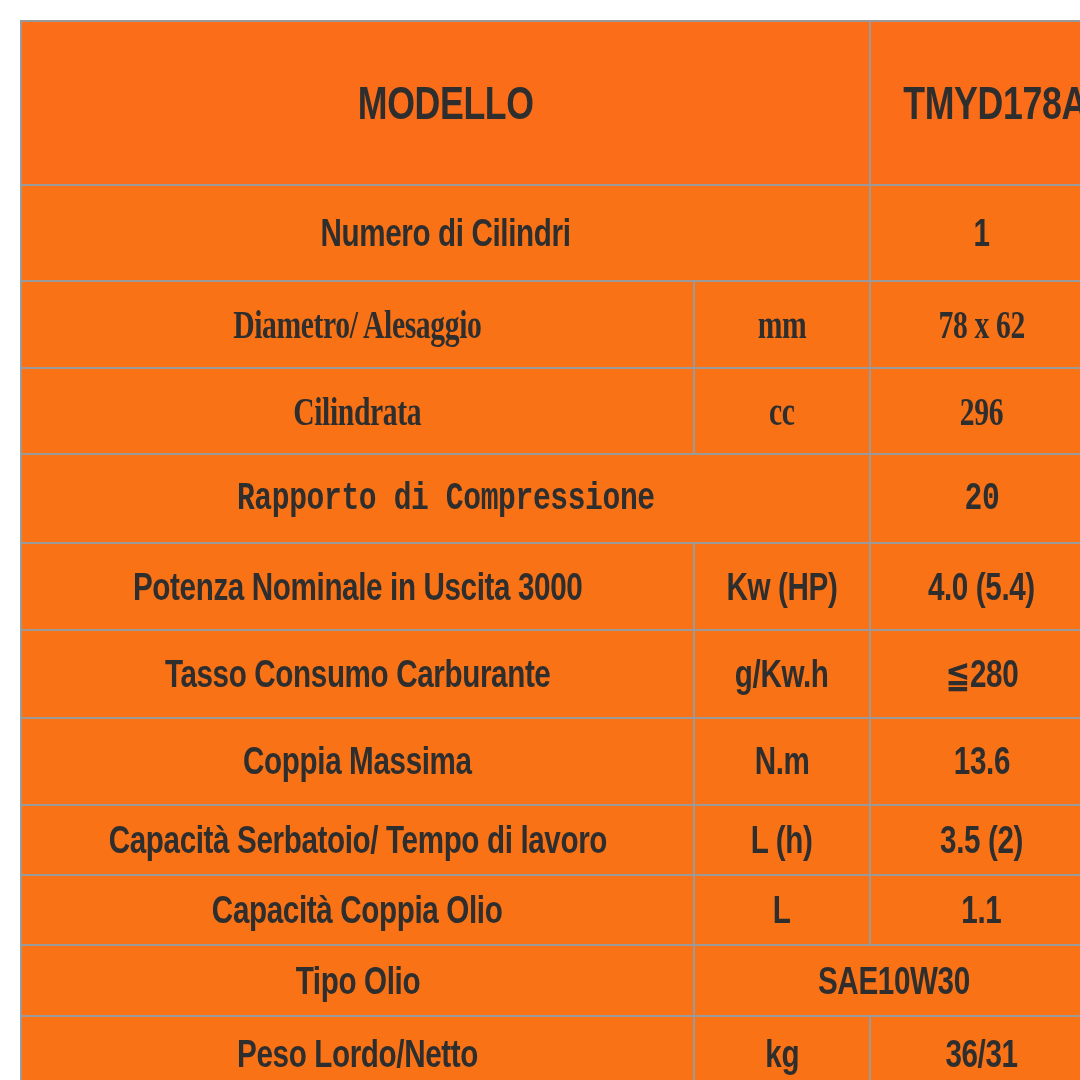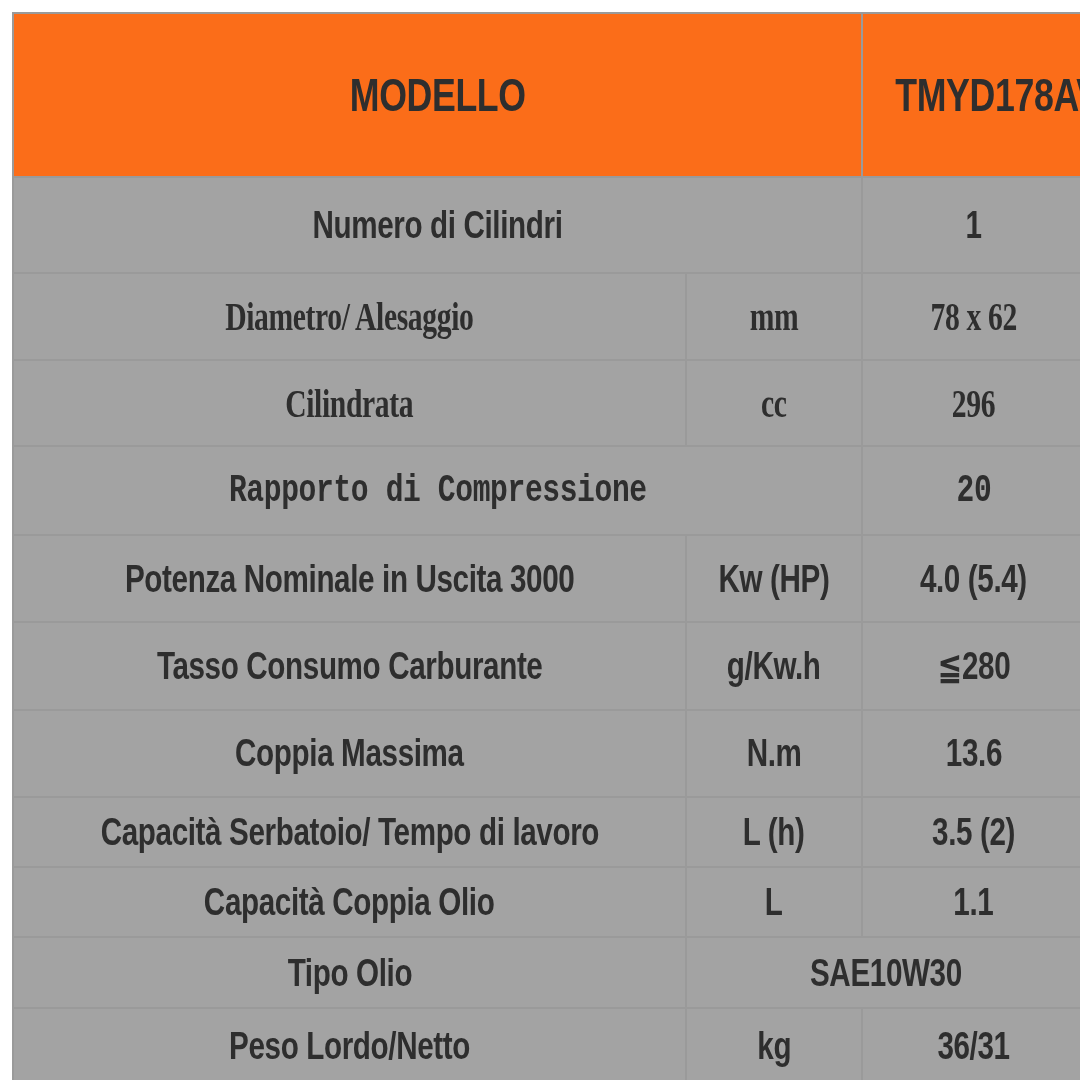--- a/index.html
+++ b/index.html
@@ -8,41 +8,41 @@
     background: #ffffff;
     width: 1080px;
     height: 1080px;
     overflow: hidden;
     font-family: "Liberation Sans", "DejaVu Sans", sans-serif;
   }
   .frame {
     box-sizing: border-box;
     width: 1080px;
     height: 1080px;
-    padding: 12px;
+    padding: 20px;
     background: #ffffff;
     border-radius: 11px;
   }
   table.spec {
     width: 1072px;
     height: 1072px;
     border-collapse: collapse;
     table-layout: fixed;
   }
   col.c-label { width: 673px; }
   col.c-unit  { width: 176px; }
   col.c-value { width: 223px; }
 
   td, th {
     border: 2px solid #9a9a9a;
     text-align: center;
     vertical-align: middle;
     padding: 0;
     color: #2e2e2e;
-    background: #a3a3a3;
+    background: #f97316;
   }
   tr.header-row th {
     background: #fb6d19;
     border-color: #9a9a9a;
   }
   
   .t {
     display: inline-block;
     font-weight: 700;
     transform: scaleX(0.76);

